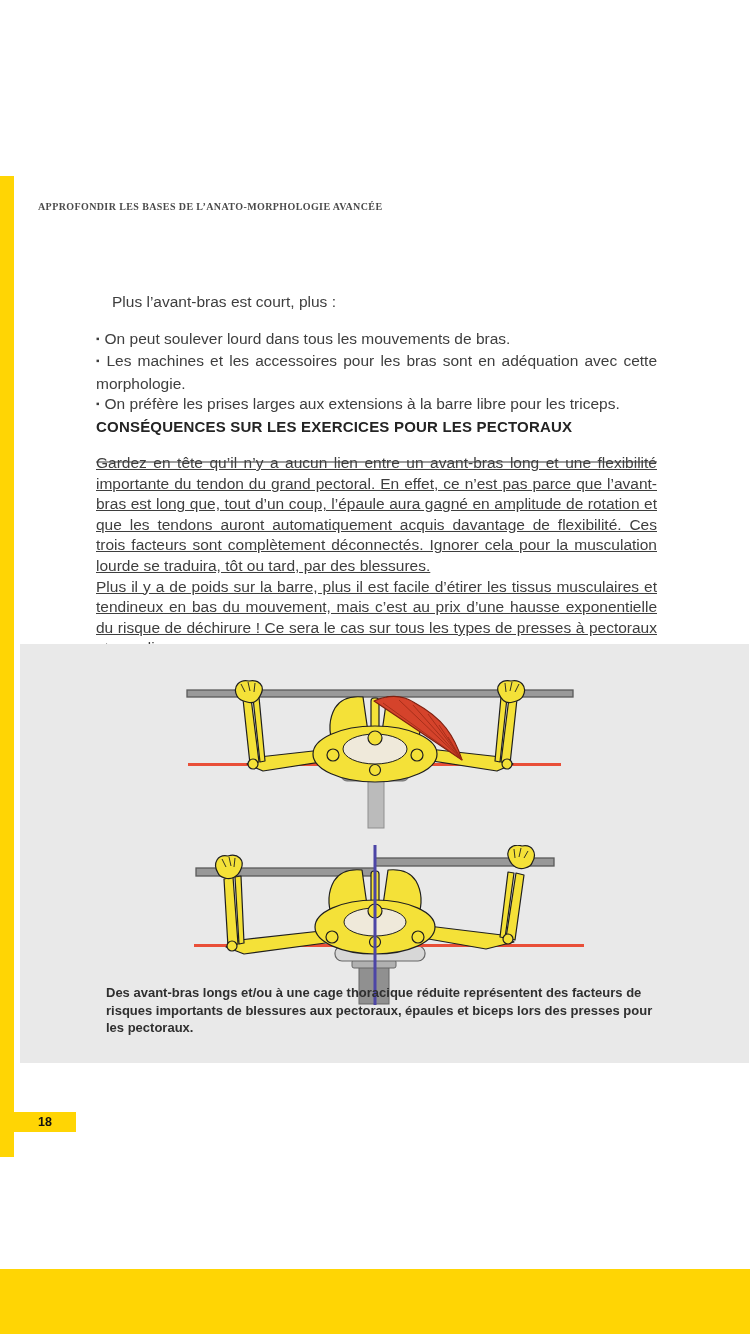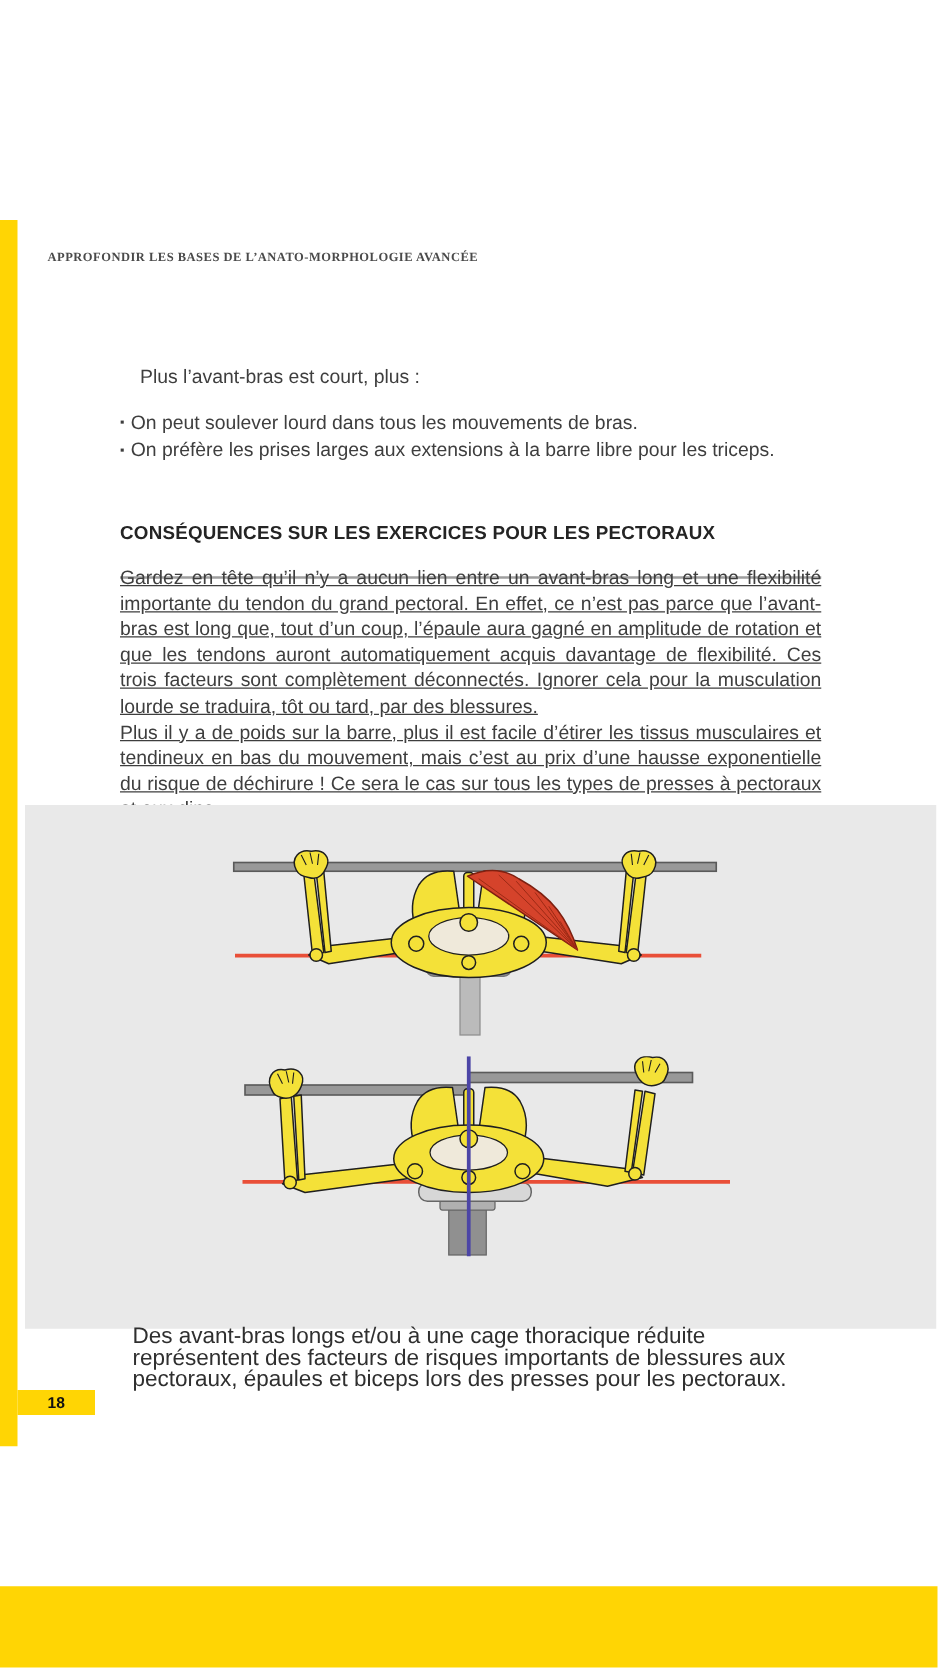--- a/index.html
+++ b/index.html
@@ -33,34 +33,35 @@
   .section-head h2{margin:0;font-size:15px;letter-spacing:.2px;color:#242424;
     font-weight:bold;}
 
   .bodytext{top:453px;text-decoration:underline;}
   .bodytext p{margin:0;text-align:justify;}
 
   
   .panel{left:20px;top:644px;width:729px;height:419px;background:#E9E9E9;}
   .fig-top{left:185px;top:678px;width:390px;height:152px;}
   .fig-bottom{left:188px;top:845px;width:404px;height:165px;}
-  .caption{left:106px;top:1060px;width:548px;font-size:18px;font-weight:normal;
+  .caption{left:106px;top:984px;width:548px;font-size:13px;font-weight:bold;
     line-height:17.5px;color:#2f2f2f;}
 </style>
 </head>
 <body>
 
 <div class="abs left-bar"></div>
 
 <div class="abs running-head">APPROFONDIR LES BASES DE L’ANATO-MORPHOLOGIE AVANCÉE</div>
 
 <div class="abs col intro">
   <p>Plus l’avant-bras est court, plus :</p>
   <ul>
     <li><span class="bullet">▪</span><span>On peut soulever lourd dans tous les mouvements de bras.</span></li>
+    <li><span class="bullet">▪</span><span>Les machines et les accessoires pour les bras sont en adéquation avec cette morphologie.</span></li>
     <li><span class="bullet">▪</span><span>On préfère les prises larges aux extensions à la barre libre pour les triceps.</span></li>
   </ul>
 </div>
 
 <div class="abs col section-head">
   <h2>CONSÉQUENCES SUR LES EXERCICES POUR LES PECTORAUX</h2>
 </div>
 
 <div class="abs col bodytext">
   <p>Gardez en tête qu’il n’y a aucun lien entre un avant-bras long et une flexibilité importante du tendon du grand pectoral. En effet, ce n’est pas parce que l’avant-bras est long que, tout d’un coup, l’épaule aura gagné en amplitude de rotation et que les tendons auront automatiquement acquis davantage de flexibilité. Ces trois facteurs sont complètement déconnectés. Ignorer cela pour la musculation lourde se traduira, tôt ou tard, par des blessures.</p>

